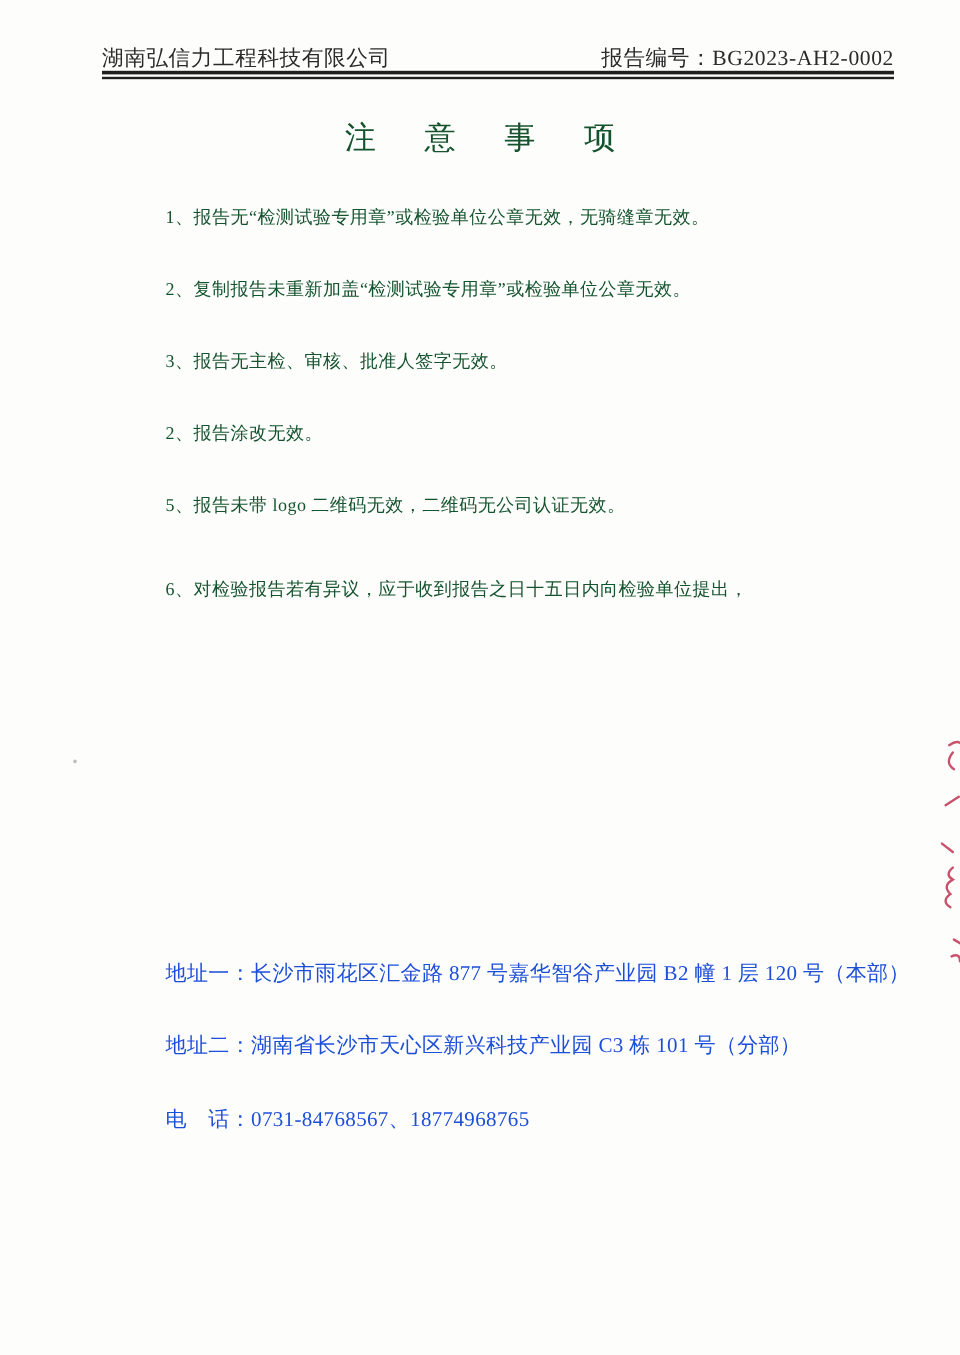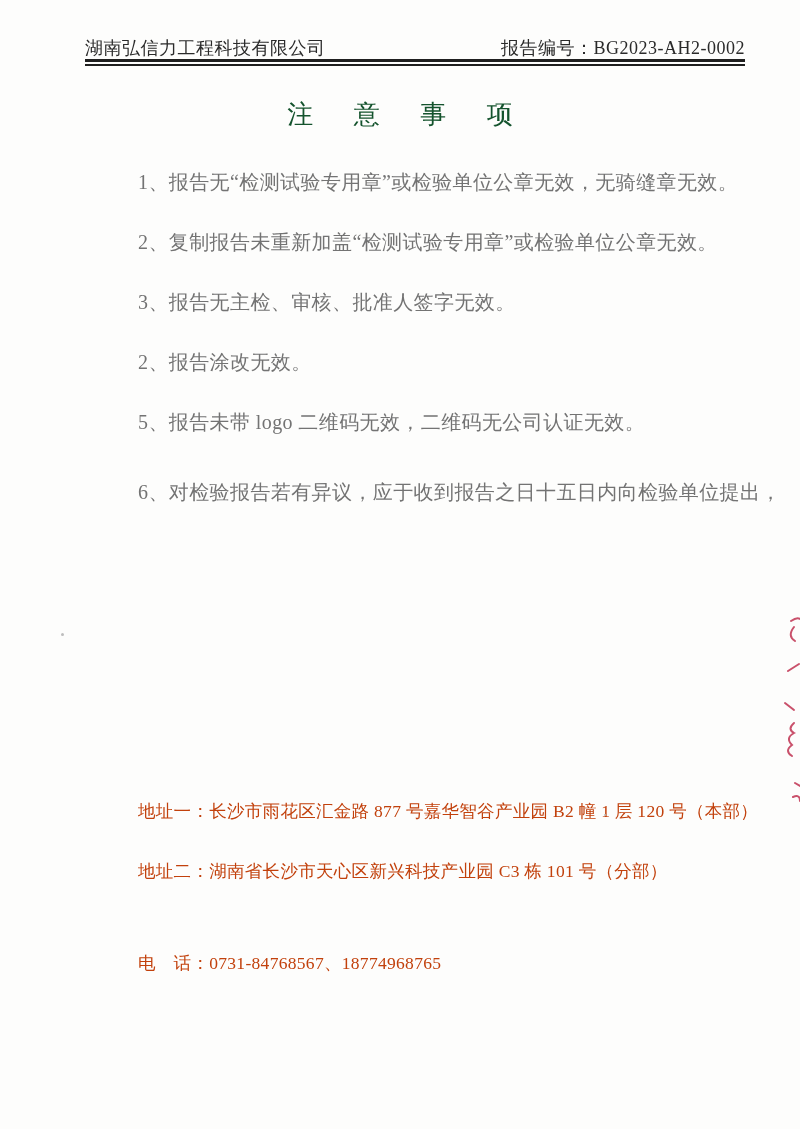--- a/index.html
+++ b/index.html
@@ -42,47 +42,47 @@
     font-size: 26px;
     font-weight: 500;
     letter-spacing: 17px;
     text-indent: 17px;
     color: #14532d;
   }
   .notice-line {
     position: absolute;
     left: 108px;
     width: 636px;
-    font-size: 20px;
+    font-size: 15px;
     line-height: 24px;
     letter-spacing: 0.4px;
-    color: #737373;
+    color: #14532d;
     white-space: nowrap;
   }
   .notice-line.indent { padding-left: 30px; }
   .nl-0 { top: 170px; }
   .nl-1 { top: 230px; }
   .nl-2 { top: 290px; }
   .nl-3 { top: 350px; }
   .nl-4 { top: 410px; }
   .nl-5 { top: 480px; }
   .nl-6 { top: 543px; }
   .footer-line {
     position: absolute;
     left: 138px;
     width: 610px;
     font-size: 17.5px;
     line-height: 23px;
     letter-spacing: 0.3px;
-    color: #c2410c;
+    color: #1d4ed8;
     white-space: nowrap;
   }
   .fl-0 { top: 800px; }
   .fl-1 { top: 860px; }
-  .fl-2 { top: 952px; }
+  .fl-2 { top: 921px; }
   .red-marks {
     position: absolute;
     top: 615px;
     left: 779px;
     width: 21px;
     height: 195px;
   }
   .speck {
     position: absolute;
     background: #bdbdbd;

